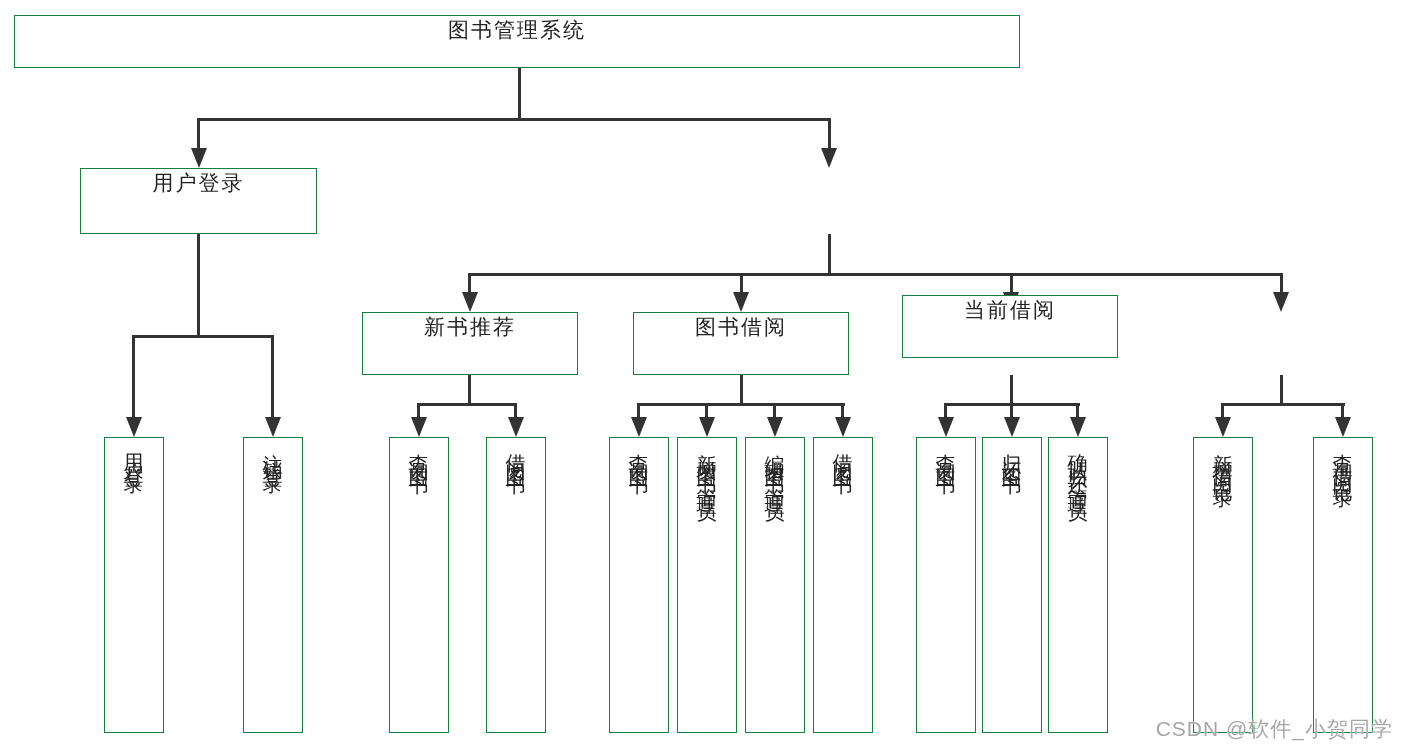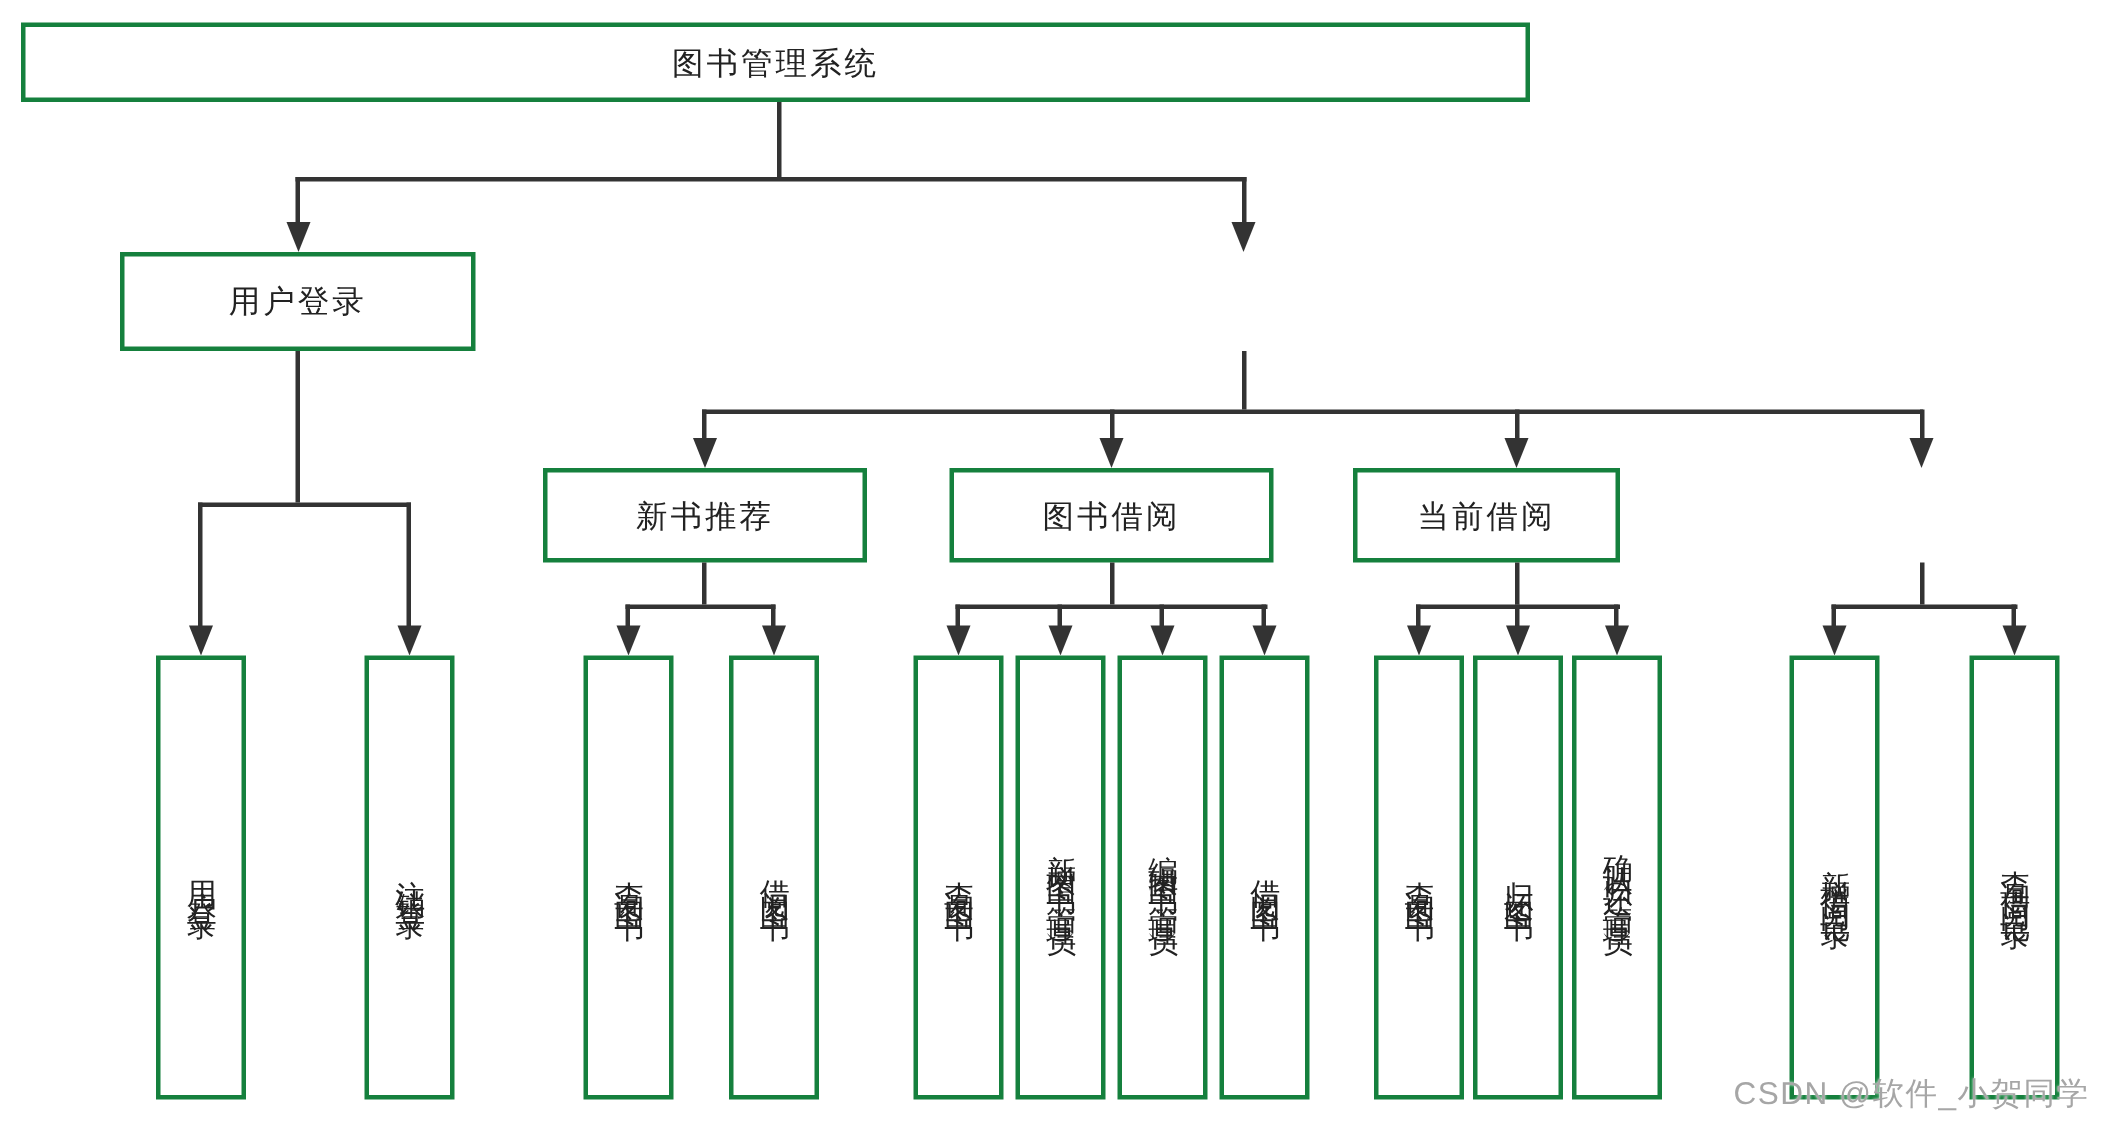--- a/index.html
+++ b/index.html
@@ -7,24 +7,24 @@
     position:relative;
     width:1405px;height:747px;
     background:#ffffff;
     font-family:"Liberation Sans","DejaVu Sans",sans-serif;
     color:#222;
     overflow:hidden;
   }
   .node{
     position:absolute;
     background:#fff;
-    border:3px solid #15803d;
+    border:1px solid #15803d;
     box-sizing:border-box;
     display:flex;
-    align-items:center;
+    align-items:flex-start;
     justify-content:center;
   }
   .hnode{
     font-size:21px;
     letter-spacing:2px;
     white-space:nowrap;
   }
   .vnode{
     font-size:20px;
   }
@@ -100,21 +100,21 @@
   <div class="arrow" style="left:1003px;top:292px;"></div>
   <div class="vline" style="left:1280px;top:273px;height:23px;"></div>
   <div class="arrow" style="left:1273px;top:292px;"></div>
 
   <div class="node hnode" style="left:362px;top:312px;width:216px;height:63px;">
     <span>新书推荐</span>
   </div>
   <div class="node hnode" style="left:633px;top:312px;width:216px;height:63px;">
     <span>图书借阅</span>
   </div>
-  <div class="node hnode" style="left:902px;top:312px;width:178px;height:63px;">
+  <div class="node hnode" style="left:902px;top:295px;width:216px;height:63px;">
     <span>当前借阅</span>
   </div>
 
   <div class="vline" style="left:468px;top:375px;height:28px;"></div>
   <div class="hline" style="left:417px;top:403px;width:100px;"></div>
   <div class="vline" style="left:417px;top:403px;height:16px;"></div>
   <div class="arrow" style="left:411px;top:417px;"></div>
   <div class="vline" style="left:514px;top:403px;height:16px;"></div>
   <div class="arrow" style="left:508px;top:417px;"></div>
 

